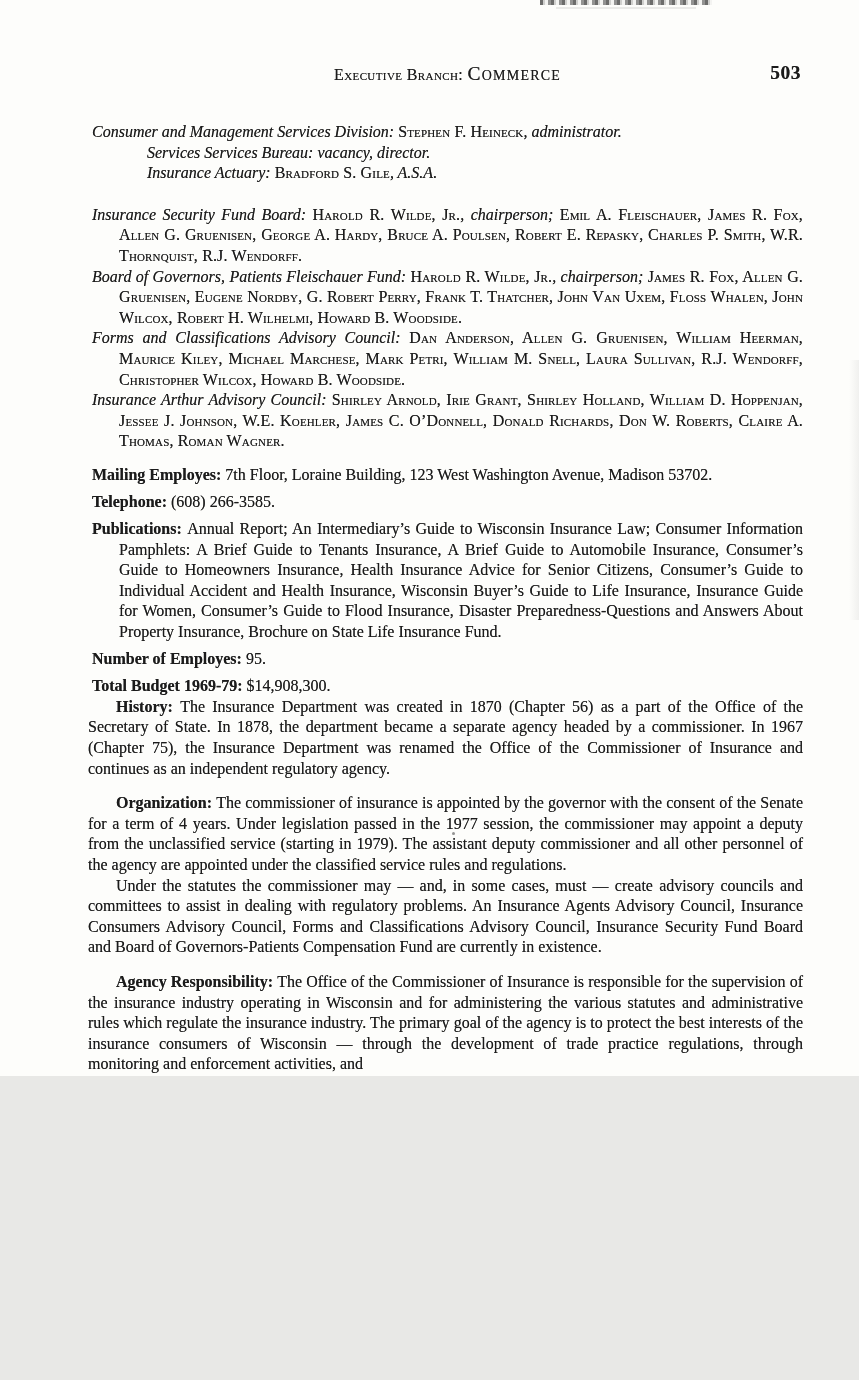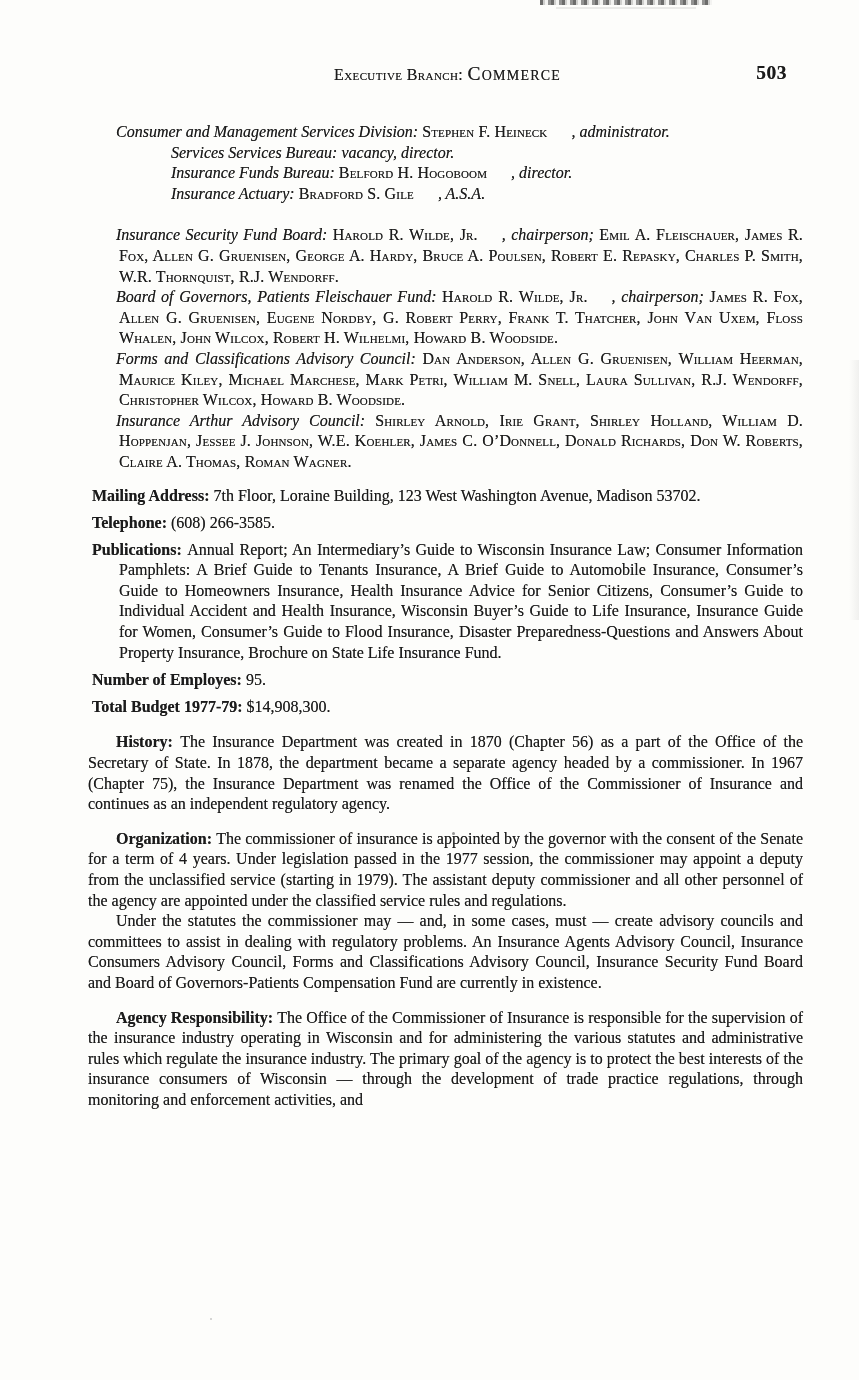--- a/index.html
+++ b/index.html
@@ -1,18 +1,18 @@
 <!DOCTYPE html>
 <html><head>
 <meta charset="utf-8">
 <style>
   html,body{margin:0;padding:0;background:#e8e8e6;}
   #page{
     position:relative;
-    width:859px;height:1380px;
+    width:859px;height:1076px;
     margin:0 auto;
     background:#fdfdfb;
     overflow:hidden;
     box-sizing:border-box;
     padding:64px 56px 0 92px;
     font-family:"Liberation Serif","DejaVu Serif",serif;
     font-size:16px;
     line-height:20.6px;
     color:#1b1b1b;
     text-shadow:0 0 0.4px rgba(25,25,25,.65);
@@ -29,75 +29,74 @@
     position:absolute;top:7px;left:556px;width:140px;height:2px;
     background:rgba(120,120,120,.14);filter:blur(.7px);
   }
   .speck{position:absolute;width:3px;height:3px;border-radius:50%;background:rgba(60,60,60,.55);}
   .edge-shade{position:absolute;top:360px;right:0;width:10px;height:260px;
     background:linear-gradient(90deg,rgba(0,0,0,0),rgba(90,90,90,.08));}
 
   header{position:relative;text-align:center;height:24px;margin-bottom:34px;}
   .hdr-small{font-variant:small-caps;font-size:16px;letter-spacing:.4px;}
   .hdr-large{font-variant:small-caps;font-size:19.5px;letter-spacing:1.2px;}
-  .page-num{position:absolute;right:16px;top:-1px;font-weight:bold;font-size:19.5px;letter-spacing:.5px;}
+  .page-num{position:absolute;right:2px;top:-1px;font-weight:bold;font-size:19.5px;letter-spacing:.5px;}
 
   .para{margin:0;text-align:justify;}
   .entry{padding-left:27px;text-indent:-27px;}
   .sub{margin-left:55px;padding-left:0;text-indent:0;}
   .fact{padding-left:27px;text-indent:-27px;margin-top:6.5px;}
   .body{text-indent:28px;margin-left:-4px;}
   .gap{margin-top:14px;}
 
   .seg-n{}
-  .seg-i{font-style:italic;margin-left:24px;}
+  .seg-i{font-style:italic;}
   .seg-b{font-weight:bold;}
   .seg-sc{font-variant:small-caps;letter-spacing:.15px;}
 
   #division-block{margin-top:0;}
   #boards-block{margin-top:21px;}
   #facts-block{margin-top:13px;}
-  #body-block{margin-top:15px;}
+  #body-block{}
 </style>
 </head>
 <body>
 
 <div id="page">
 
   <div class="artifact-top"></div>
   <div class="artifact-top-echo"></div>
   <div class="speck" style="left:452px;top:832px;"></div>
   <div class="speck" style="left:210px;top:1318px;width:2px;height:2px;opacity:.5;"></div>
   <div class="edge-shade"></div>
 
   <header>
     <span class="hdr-small">Executive Branch: </span><span class="hdr-large">Commerce</span>
     <span class="page-num">503</span>
   </header>
 
   <section id="division-block">
       <p class="para entry"><span class="seg-i">Consumer and Management Services Division: </span><span class="seg-sc">Stephen F. Heineck</span><span class="seg-i">, administrator.</span></p>
       <p class="para entry sub"><span class="seg-i">Services Services Bureau: vacancy, director.</span></p>
-      <p class="para entry sub"><span class="seg-i">Insurance Funds Bureau: </span><span class="seg-sc">Belford H. Hogoboom</span><span class="seg-i">, director.</span></p>
       <p class="para entry sub"><span class="seg-i">Insurance Actuary: </span><span class="seg-sc">Bradford S. Gile</span><span class="seg-i">, A.S.A.</span></p>
     </section>
 
   <section id="boards-block">
       <p class="para entry"><span class="seg-i">Insurance Security Fund Board: </span><span class="seg-sc">Harold R. Wilde, Jr.</span><span class="seg-i">, chairperson; </span><span class="seg-sc">Emil A. Fleischauer, James R. Fox, Allen G. Gruenisen, George A. Hardy, Bruce A. Poulsen, Robert E. Repasky, Charles P. Smith, W.R. Thornquist, R.J. Wendorff.</span></p>
       <p class="para entry"><span class="seg-i">Board of Governors, Patients Fleischauer Fund: </span><span class="seg-sc">Harold R. Wilde, Jr.</span><span class="seg-i">, chairperson; </span><span class="seg-sc">James R. Fox, Allen G. Gruenisen, Eugene Nordby, G. Robert Perry, Frank T. Thatcher, John Van Uxem, Floss Whalen, John Wilcox, Robert H. Wilhelmi, Howard B. Woodside.</span></p>
       <p class="para entry"><span class="seg-i">Forms and Classifications Advisory Council: </span><span class="seg-sc">Dan Anderson, Allen G. Gruenisen, William Heerman, Maurice Kiley, Michael Marchese, Mark Petri, William M. Snell, Laura Sullivan, R.J. Wendorff, Christopher Wilcox, Howard B. Woodside.</span></p>
       <p class="para entry"><span class="seg-i">Insurance Arthur Advisory Council: </span><span class="seg-sc">Shirley Arnold, Irie Grant, Shirley Holland, William D. Hoppenjan, Jessee J. Johnson, W.E. Koehler, James C. O’Donnell, Donald Richards, Don W. Roberts, Claire A. Thomas, Roman Wagner.</span></p>
     </section>
 
   <section id="facts-block">
-      <p class="para fact"><span class="seg-b">Mailing Address: </span><span class="seg-n">7th Floor, Loraine Building, 123 West Washington Avenue, Madison 53702.</span></p>
+      <p class="para fact"><span class="seg-b">Mailing Employes: </span><span class="seg-n">7th Floor, Loraine Building, 123 West Washington Avenue, Madison 53702.</span></p>
       <p class="para fact"><span class="seg-b">Telephone: </span><span class="seg-n">(608) 266-3585.</span></p>
       <p class="para fact"><span class="seg-b">Publications: </span><span class="seg-n">Annual Report; An Intermediary’s Guide to Wisconsin Insurance Law; Consumer Information Pamphlets: A Brief Guide to Tenants Insurance, A Brief Guide to Automobile Insurance, Consumer’s Guide to Homeowners Insurance, Health Insurance Advice for Senior Citizens, Consumer’s Guide to Individual Accident and Health Insurance, Wisconsin Buyer’s Guide to Life Insurance, Insurance Guide for Women, Consumer’s Guide to Flood Insurance, Disaster Preparedness-Questions and Answers About Property Insurance, Brochure on State Life Insurance Fund.</span></p>
       <p class="para fact"><span class="seg-b">Number of Employes: </span><span class="seg-n">95.</span></p>
-      <p class="para fact"><span class="seg-b">Total Budget 1977-79: </span><span class="seg-n">$14,908,300.</span></p>
+      <p class="para fact"><span class="seg-b">Total Budget 1969-79: </span><span class="seg-n">$14,908,300.</span></p>
     </section>
 
   <section id="body-block">
       <p class="para body"><span class="seg-b">History: </span><span class="seg-n">The Insurance Department was created in 1870 (Chapter 56) as a part of the Office of the Secretary of State. In 1878, the department became a separate agency headed by a commissioner. In 1967 (Chapter 75), the Insurance Department was renamed the Office of the Commissioner of Insurance and continues as an independent regulatory agency.</span></p>
       <p class="para body gap"><span class="seg-b">Organization: </span><span class="seg-n">The commissioner of insurance is appointed by the governor with the consent of the Senate for a term of 4 years. Under legislation passed in the 1977 session, the commissioner may appoint a deputy from the unclassified service (starting in 1979). The assistant deputy commissioner and all other personnel of the agency are appointed under the classified service rules and regulations.</span></p>
       <p class="para body"><span class="seg-n">Under the statutes the commissioner may — and, in some cases, must — create advisory councils and committees to assist in dealing with regulatory problems. An Insurance Agents Advisory Council, Insurance Consumers Advisory Council, Forms and Classifications Advisory Council, Insurance Security Fund Board and Board of Governors-Patients Compensation Fund are currently in existence.</span></p>
       <p class="para body gap"><span class="seg-b">Agency Responsibility: </span><span class="seg-n">The Office of the Commissioner of Insurance is responsible for the supervision of the insurance industry operating in Wisconsin and for administering the various statutes and administrative rules which regulate the insurance industry. The primary goal of the agency is to protect the best interests of the insurance consumers of Wisconsin — through the development of trade practice regulations, through monitoring and enforcement activities, and</span></p>
     </section>
 
 </div>

